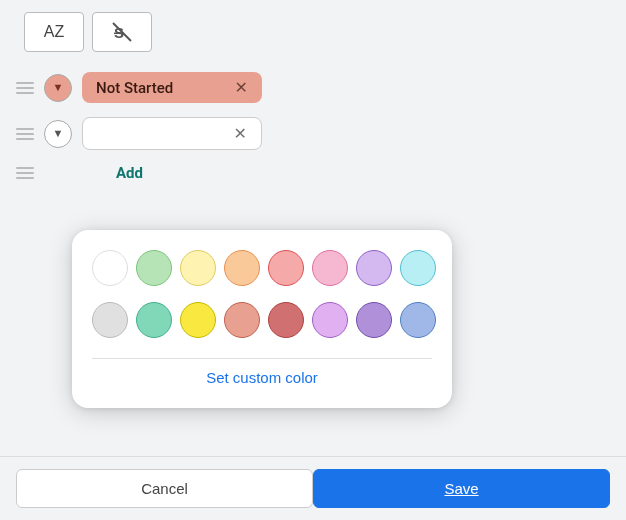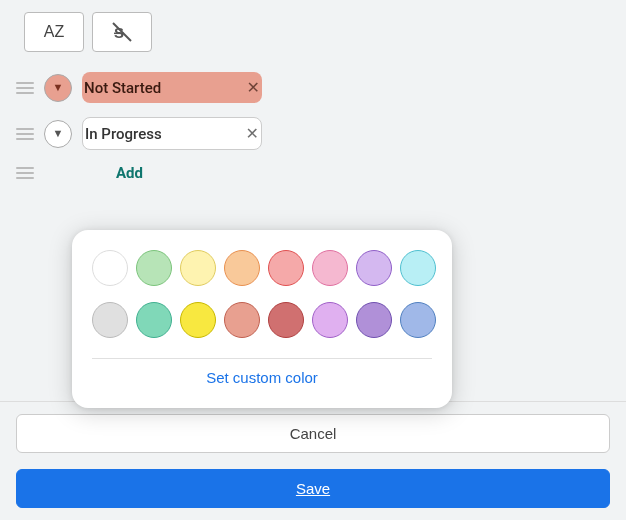--- a/index.html
+++ b/index.html
@@ -81,21 +81,21 @@
     .dropdown-btn.outlined {
       background: white;
       color: #555;
       border-color: #aaa;
     }
 
     .tag {
       display: flex;
       align-items: center;
       gap: 8px;
-      padding: 6px 2px;
+      padding: 6px 14px;
       border-radius: 8px;
       font-size: 15px;
       font-weight: 500;
       min-width: 180px;
     }
 
     .tag.salmon {
       background: #e8a090;
       color: #3a1a10;
       border: none;
@@ -165,25 +165,24 @@
       text-align: center;
       margin-top: 4px;
     }
 
     .bottom-bar {
       position: absolute;
       bottom: 0;
       left: 0;
       right: 0;
       display: flex;
-      gap: 16px;
+      gap: 0;
       padding: 12px 16px;
       background: #f1f3f4;
       border-top: 1px solid #ddd;
-      flex-direction: column;
     }
 
     .bottom-btn {
       flex: 1;
       padding: 10px;
       border-radius: 6px;
       font-size: 15px;
       font-weight: 500;
       cursor: pointer;
       border: 1.5px solid #ccc;
@@ -234,21 +233,20 @@
   <div class="row">
     <div class="drag-handle">
       <span></span>
       <span></span>
       <span></span>
     </div>
     <div class="dropdown-btn outlined">
       <span>▼</span>
     </div>
     <div class="tag outlined">
-      <span>In Progress</span>
       <span class="tag-close">✕</span>
     </div>
   </div>
 
   <div class="row">
     <div class="drag-handle">
       <span></span>
       <span></span>
       <span></span>
     </div>

